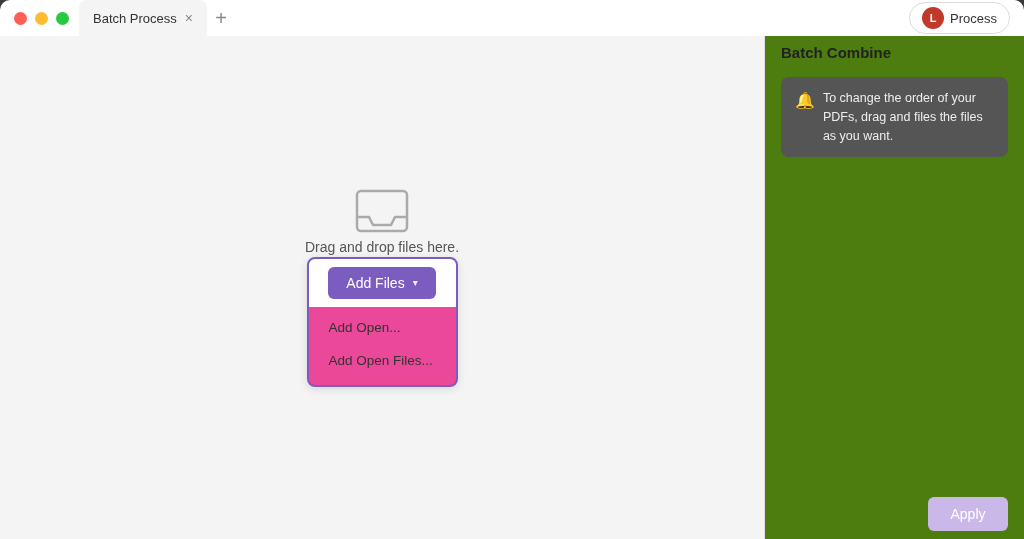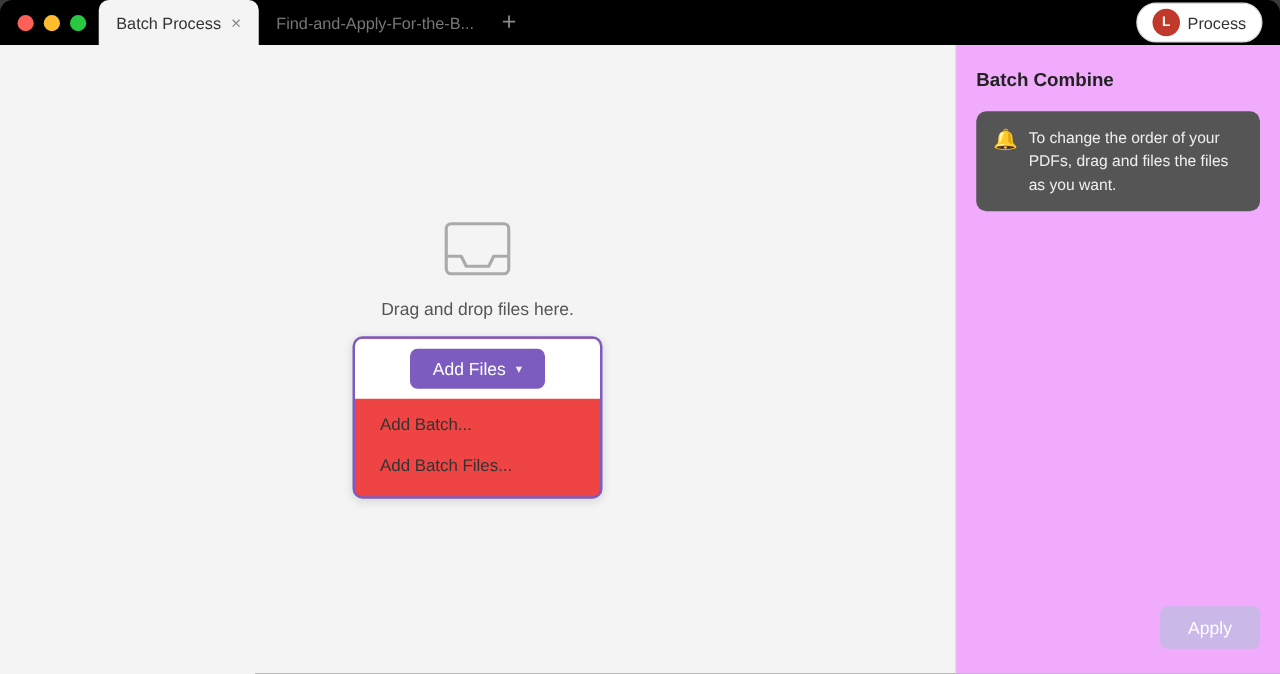--- a/index.html
+++ b/index.html
@@ -10,21 +10,21 @@
       overflow: hidden;
       font-family: -apple-system, BlinkMacSystemFont, 'Helvetica Neue', sans-serif;
       background: #3a3a3a;
       display: flex;
       flex-direction: column;
     }
 
     
     .titlebar {
       height: 36px;
-      background: #000000;
+      background: #ffffff;
       display: flex;
       align-items: center;
       flex-shrink: 0;
       border-radius: 10px 10px 0 0;
       position: relative;
     }
 
     .traffic-lights {
       display: flex;
       align-items: center;
@@ -141,21 +141,20 @@
       align-items: center;
       justify-content: center;
       padding: 20px;
       position: relative;
     }
 
     .drop-area {
       display: flex;
       flex-direction: column;
       align-items: center;
-      gap: 12px;
     }
 
     .inbox-icon {
       width: 54px;
       height: 50px;
       color: #aaa;
     }
 
     .drop-text {
       font-size: 14px;
@@ -186,23 +185,23 @@
     .add-files-btn .dropdown-arrow {
       font-size: 10px;
       opacity: 0.9;
     }
 
     
     .dropdown-wrapper {
       border: 2px solid #7c5cbf;
       border-radius: 8px;
       overflow: hidden;
-      background: #ef4444;
+      background: #ec4899;
       margin-top: 2px;
-      width: 200px;
+      width: 151px;
       box-shadow: 0 2px 8px rgba(0,0,0,0.12);
     }
 
     .dropdown-btn-row {
       display: flex;
       justify-content: center;
       padding: 8px 10px;
       background: white;
     }
 
@@ -214,25 +213,25 @@
       padding: 9px 20px;
       font-size: 13.5px;
       color: #333;
       cursor: pointer;
       text-align: left;
     }
 
     
     .right-panel {
       width: 260px;
-      background: #f0abfc;
+      background: #4d7c0f;
       border-left: 1px solid #e0e0e0;
       display: flex;
       flex-direction: column;
-      padding: 20px 16px;
+      padding: 8px 16px;
       gap: 16px;
       flex-shrink: 0;
     }
 
     .panel-title {
       font-size: 15px;
       font-weight: 600;
       color: #222;
     }
 
@@ -276,23 +275,20 @@
     <div class="traffic-light close" title="Close"></div>
     <div class="traffic-light minimize" title="Minimize"></div>
     <div class="traffic-light maximize" title="Maximize"></div>
   </div>
 
   <div class="tabs">
     <div class="tab active">
       <span>Batch Process</span>
       <span class="tab-close">×</span>
     </div>
-    <div class="tab inactive">
-      <span>Find-and-Apply-For-the-B...</span>
-    </div>
     <div class="tab-add">+</div>
   </div>
 
   <div class="titlebar-right">
     <div class="upgrade-btn">
       <div class="user-avatar">L</div>
       <span>Process</span>
     </div>
   </div>
 </div>
@@ -311,22 +307,22 @@
 
       <div class="add-files-container">
         <div class="dropdown-wrapper">
           <div class="dropdown-btn-row">
             <button class="add-files-btn">
               <span>Add Files</span>
               <span class="dropdown-arrow">▾</span>
             </button>
           </div>
           <div class="dropdown-menu-items">
-            <div class="dropdown-item">Add Batch...</div>
-            <div class="dropdown-item">Add Batch Files...</div>
+            <div class="dropdown-item">Add Open...</div>
+            <div class="dropdown-item">Add Open Files...</div>
           </div>
         </div>
       </div>
 
     </div>
   </div>
 
   <div class="right-panel">
     <span class="panel-title">Batch Combine</span>
 

